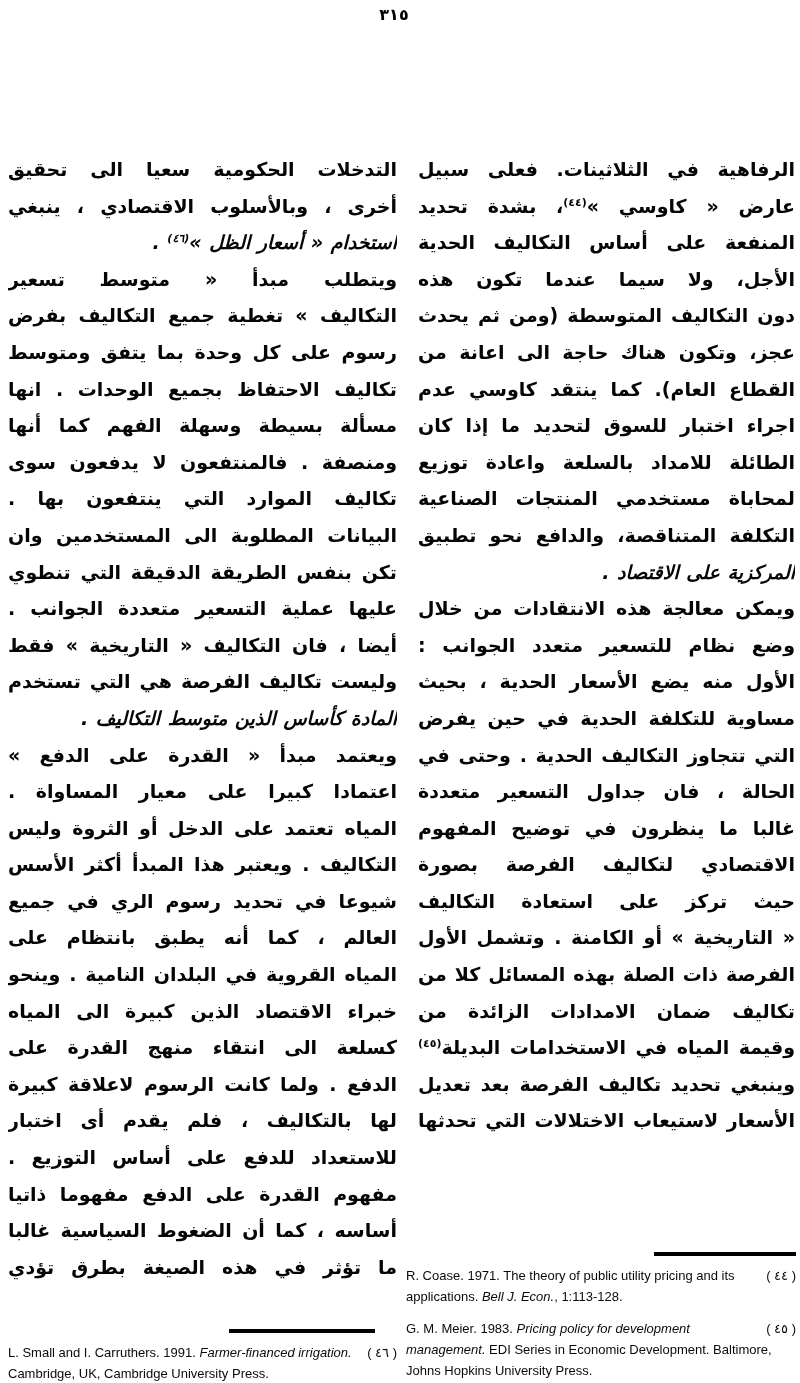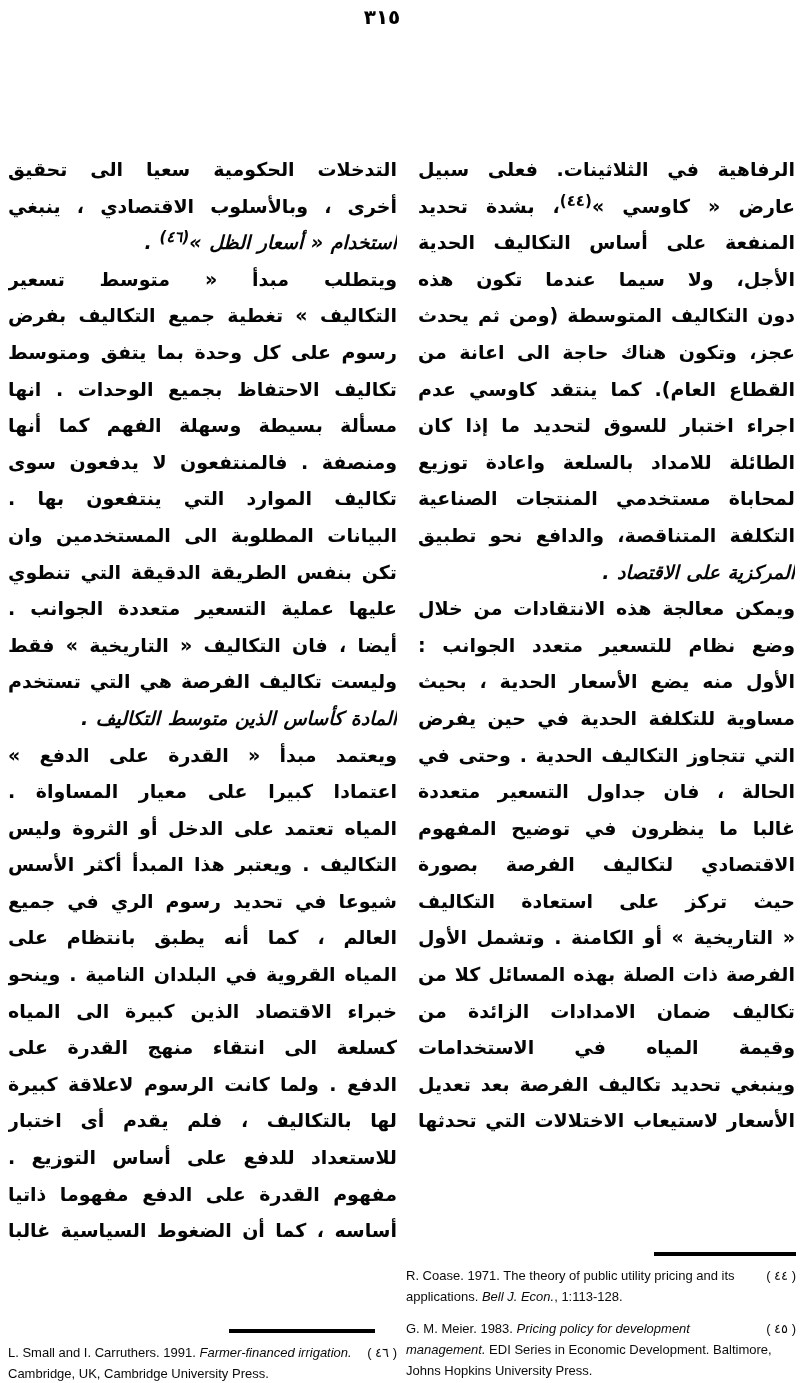--- a/index.html
+++ b/index.html
@@ -5,39 +5,39 @@
   html,body{margin:0;padding:0;background:#ffffff;}
   .page{
     position:relative;
     width:800px;height:1383px;
     background:#ffffff;
     color:#000;
     font-family:"DejaVu Sans",sans-serif;
     overflow:hidden;
   }
   .page-number{
-    position:absolute;top:5px;left:332px;width:100px;
-    text-align:center;font-size:20px;font-weight:bold;
+    position:absolute;top:5px;left:344px;width:100px;
+    text-align:center;font-size:16px;font-weight:bold;
   }
   .col{
     position:absolute;top:151px;
     direction:rtl;
     font-size:19px;font-weight:bold;
     color:#050505;
   }
   .col-right{left:418px;width:377px;}
   .col-left{left:8px;width:389px;}
   .line{
     height:36.6px;line-height:36.6px;
     text-align:justify;text-align-last:justify;
     overflow:hidden;
     word-spacing:1px;
   }
   .line.end{text-align:right;text-align-last:auto;font-style:italic;}
-  .line sup{font-size:15px;font-weight:bold;line-height:0;}
+  .line sup{font-size:11px;font-weight:bold;line-height:0;}
   .footnotes{
     position:absolute;
     font-family:"Liberation Sans","DejaVu Sans",sans-serif;
     font-size:13px;line-height:21px;color:#0a0a0a;
     direction:ltr;text-align:left;
   }
   .footnotes-right{left:406px;top:1252px;width:390px;}
   .footnotes-left{left:8px;top:1329px;width:389px;}
   .fn-rule{height:4px;background:#000;width:142px;margin:0 0 9px auto;}
   .fn-rule-left{width:146px;margin-right:22px;}
@@ -106,20 +106,21 @@
       <div class="line">شيوعا في تحديد رسوم الري في جميع أنحاء</div>
       <div class="line">العالم ، كما أنه يطبق بانتظام على أمدادات</div>
       <div class="line">المياه القروية في البلدان النامية . وينحو</div>
       <div class="line">خبراء الاقتصاد الذين كبيرة الى المياه</div>
       <div class="line">كسلعة الى انتقاء منهج القدرة على</div>
       <div class="line">الدفع . ولما كانت الرسوم لاعلاقة كبيرة</div>
       <div class="line">لها بالتكاليف ، فلم يقدم أى اختبار</div>
       <div class="line">للاستعداد للدفع على أساس التوزيع . ويعتبر</div>
       <div class="line">مفهوم القدرة على الدفع مفهوما ذاتيا في</div>
       <div class="line">أساسه ، كما أن الضغوط السياسية غالبا</div>
+      <div class="line">ما تؤثر في هذه الصيغة بطرق تؤدي</div>
     </div>
 
   <div class="footnotes footnotes-right">
     <div class="fn-rule"></div>
     <div id="fn-right">
         <div class="footnote"><span class="fn-num">( ٤٤ )</span>R. Coase. 1971. The theory of public utility pricing and its applications. <em>Bell J. Econ.</em>, 1:113-128.</div>
         <div class="footnote"><span class="fn-num">( ٤٥ )</span>G. M. Meier. 1983. <em>Pricing policy for development management.</em> EDI Series in Economic Development. Baltimore, Johns Hopkins University Press.</div>
       </div>
   </div>
 

